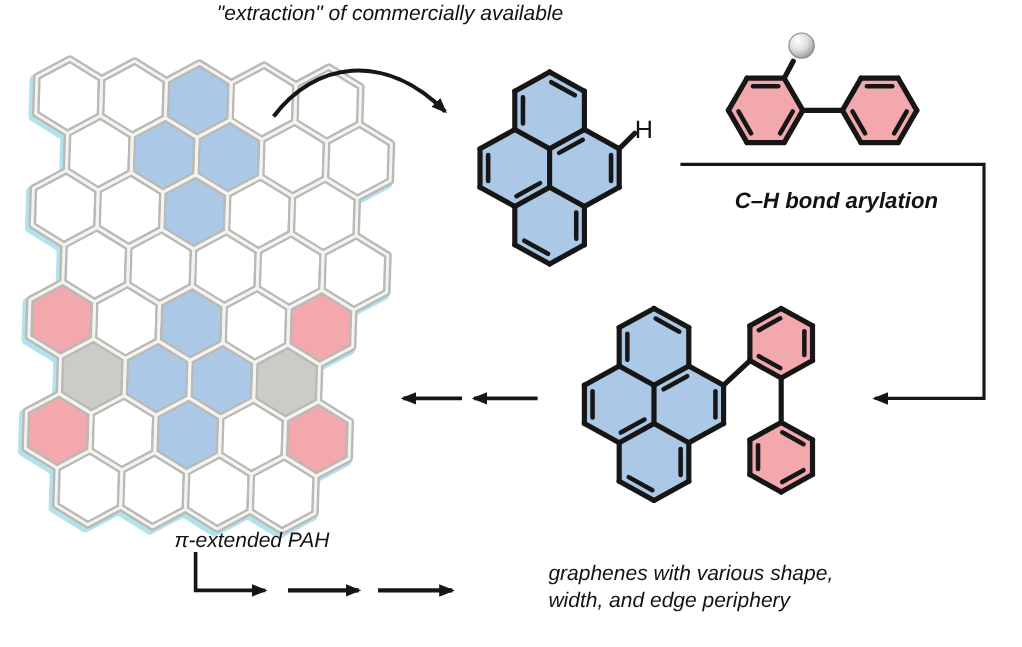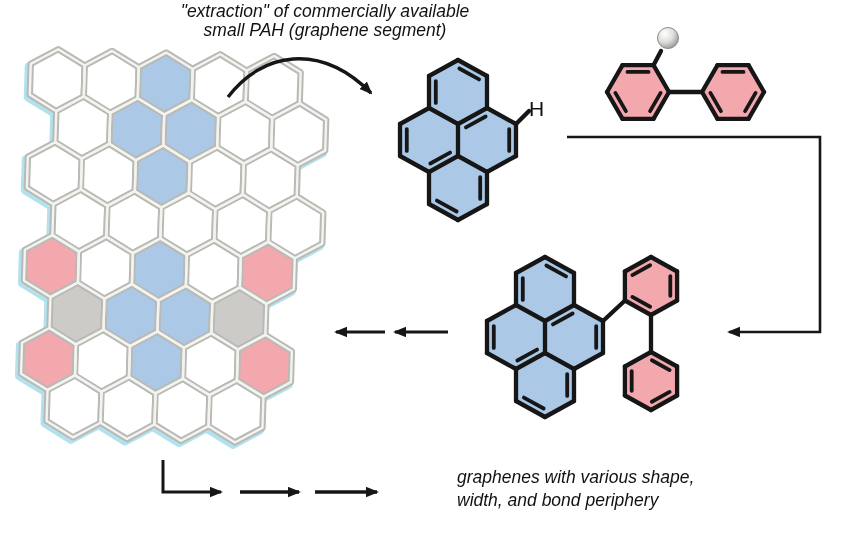--- a/index.html
+++ b/index.html
@@ -267,27 +267,28 @@
         <line x1="651.8736280679854" y1="360.26426947762644" x2="669.6216280679853" y2="370.12426947762646" stroke="#161616" stroke-width="3.8" stroke-linecap="round"></line>
         <line x1="631.6999999999999" y1="371.14" x2="631.6999999999999" y2="390.86" stroke="#161616" stroke-width="3.8" stroke-linecap="round"></line>
         <line x1="669.6216280679853" y1="391.87573052237354" x2="651.8736280679854" y2="401.73573052237356" stroke="#161616" stroke-width="3.8" stroke-linecap="round"></line>
         <line x1="603" y1="321" x2="625" y2="300.5" stroke="#161616" stroke-width="4.3" stroke-linecap="round"></line>
         <line x1="651" y1="315" x2="651" y2="352" stroke="#161616" stroke-width="4.3" stroke-linecap="round"></line>
       </g>
     </svg>
 
   <div class="t top-note">
     <div>"extraction" of commercially available</div>
-    <div>small PAH (graphene segment)</div>
   </div>
 
 
+  <div class="t pi-label">π-extended PAH</div>
 
   <div class="t rxn-label">
+    <div>C–H bond arylation</div>
   </div>
 
   <div class="t outcome-label">
     <div>graphenes with various shape,</div>
-    <div>width, and bond periphery</div>
+    <div>width, and edge periphery</div>
   </div>
 
   <div class="t h-label">H</div>
 </div>
 
 </body></html>

